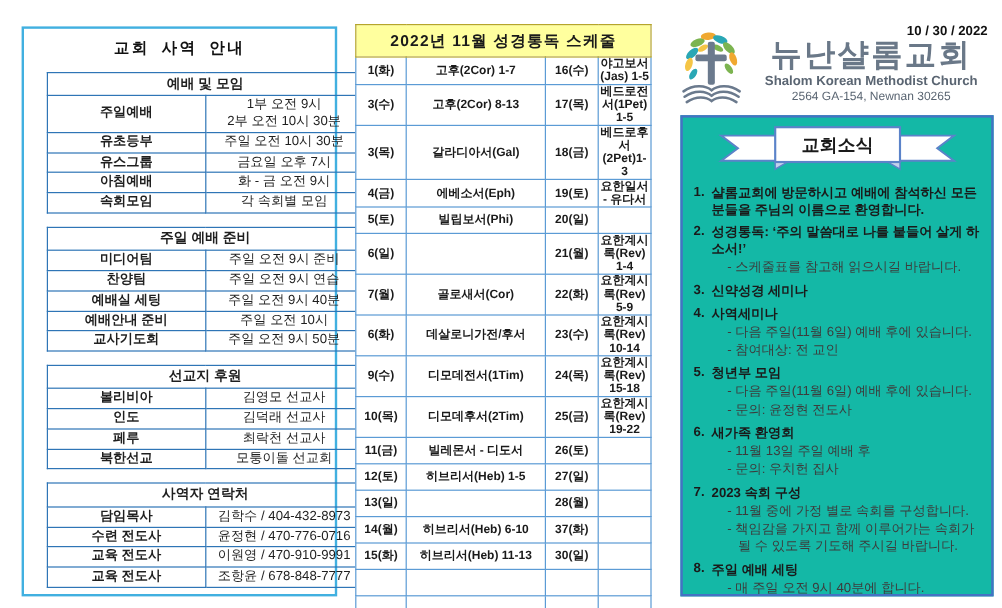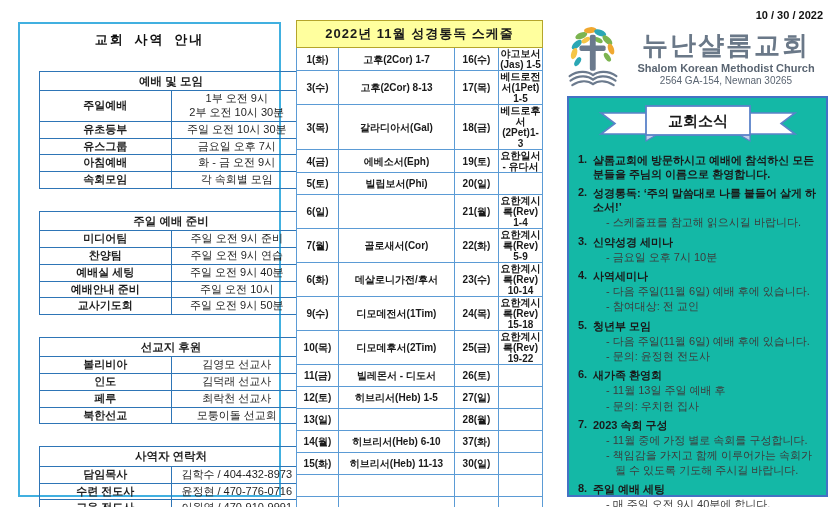--- a/index.html
+++ b/index.html
@@ -11,21 +11,21 @@
   
   .left-panel{
     position:absolute;left:18px;top:22px;width:259px;height:471px;
     border:2px solid #41b0e0;background:#fff;
   }
   .left-title{
     text-align:center;font-weight:bold;font-size:13px;letter-spacing:2px;
     margin:7px 0 4px 0;color:#111;font-family:Liberation Mono, monospace;
   }
   .ltable{
-    border-collapse:collapse;margin:22px 4px 0 19px;width:264px;table-layout:fixed;
+    border-collapse:collapse;margin:11px 4px 0 19px;width:264px;table-layout:fixed;
   }
   .ltable th,.ltable td{
     border:1.6px solid #2e75b6;font-size:11px;text-align:center;
     padding:1px 2px;line-height:1.25;
   }
   .ltable th.hdr{font-size:11.5px;font-weight:bold;padding:2px;}
   .ltable th.lbl{font-weight:bold;width:78px;}
   .ltable td.val{font-weight:normal;white-space:pre-line;}
   
   .schedule{
@@ -37,21 +37,21 @@
     text-align:center;padding:0 1px;height:21px;line-height:1.1;color:#1a1a1a;
     overflow:hidden;
   }
   .schedule td.title-cell{
     background:#ffff9e;border:1.8px solid #b5a52b;font-size:13px;
     height:26px;letter-spacing:1px;
   }
   .col-d1{width:42px;} .col-p1{width:116px;} .col-d2{width:44px;}
   
   .date-label{
-    position:absolute;right:12px;top:9px;font-size:11px;font-weight:bold;color:#111;
+    position:absolute;right:12px;top:20px;font-size:11px;font-weight:bold;color:#111;
   }
   .logo-row{
     position:absolute;left:566px;top:25px;width:262px;height:68px;
     display:flex;align-items:center;
   }
   .logo-tree{flex:0 0 auto;margin-right:4px;}
   .logo-text{flex:1;text-align:center;color:#6a7888;}
   .church-kr{font-size:26px;font-weight:bold;letter-spacing:2px;line-height:1.05;color:#6a7888;}
   .church-en{font-size:11px;font-weight:bold;color:#5a6572;margin-top:2px;}
   .church-addr{font-size:10px;color:#5a6572;margin-top:1px;}
@@ -342,20 +342,20 @@
       <polygon points="48,31 60,31 48,38" fill="#c3d1ea" stroke="#5b83c9" stroke-width="1.2"></polygon>
       <polygon points="152,31 140,31 152,38" fill="#c3d1ea" stroke="#5b83c9" stroke-width="1.2"></polygon>
 
       <rect x="48" y="3" width="104" height="29" fill="#ffffff" stroke="#5b83c9" stroke-width="1.8"></rect>
       <text id="ribbon-text" x="100" y="23" text-anchor="middle" font-size="15" font-weight="bold" fill="#1a1a1a" font-family="Liberation Sans, DejaVu Sans, sans-serif">교회소식</text>
     </svg>
   </div>
   <div class="news-list" id="news-list">
       <div class="news-item"><span class="news-num">1.</span><span class="news-title">샬롬교회에 방문하시고 예배에 참석하신 모든 분들을 주님의 이름으로 환영합니다.</span></div>
       <div class="news-item"><span class="news-num">2.</span><span class="news-title">성경통독: ‘주의 말씀대로 나를 붙들어 살게 하소서!’</span><div class="news-sub">- 스케줄표를 참고해 읽으시길 바랍니다.</div></div>
-      <div class="news-item"><span class="news-num">3.</span><span class="news-title">신약성경 세미나</span><div class="news-sub">- 금요일 오후 7시 10분</div></div>
+      <div class="news-item"><span class="news-num">3.</span><span class="news-title">신약성경 세미나</span></div>
       <div class="news-item"><span class="news-num">4.</span><span class="news-title">사역세미나</span><div class="news-sub">- 다음 주일(11월 6일) 예배 후에 있습니다.</div><div class="news-sub">- 참여대상: 전 교인</div></div>
       <div class="news-item"><span class="news-num">5.</span><span class="news-title">청년부 모임</span><div class="news-sub">- 다음 주일(11월 6일) 예배 후에 있습니다.</div><div class="news-sub">- 문의: 윤정현 전도사</div></div>
       <div class="news-item"><span class="news-num">6.</span><span class="news-title">새가족 환영회</span><div class="news-sub">- 11월 13일 주일 예배 후</div><div class="news-sub">- 문의: 우치헌 집사</div></div>
       <div class="news-item"><span class="news-num">7.</span><span class="news-title">2023 속회 구성</span><div class="news-sub">- 11월 중에 가정 별로 속회를 구성합니다.</div><div class="news-sub">- 책임감을 가지고 함께 이루어가는 속회가 될 수 있도록 기도해 주시길 바랍니다.</div></div>
       <div class="news-item"><span class="news-num">8.</span><span class="news-title">주일 예배 세팅</span><div class="news-sub">- 매 주일 오전 9시 40분에 합니다.</div></div>
     </div>
 </div>
 
 </body></html>

